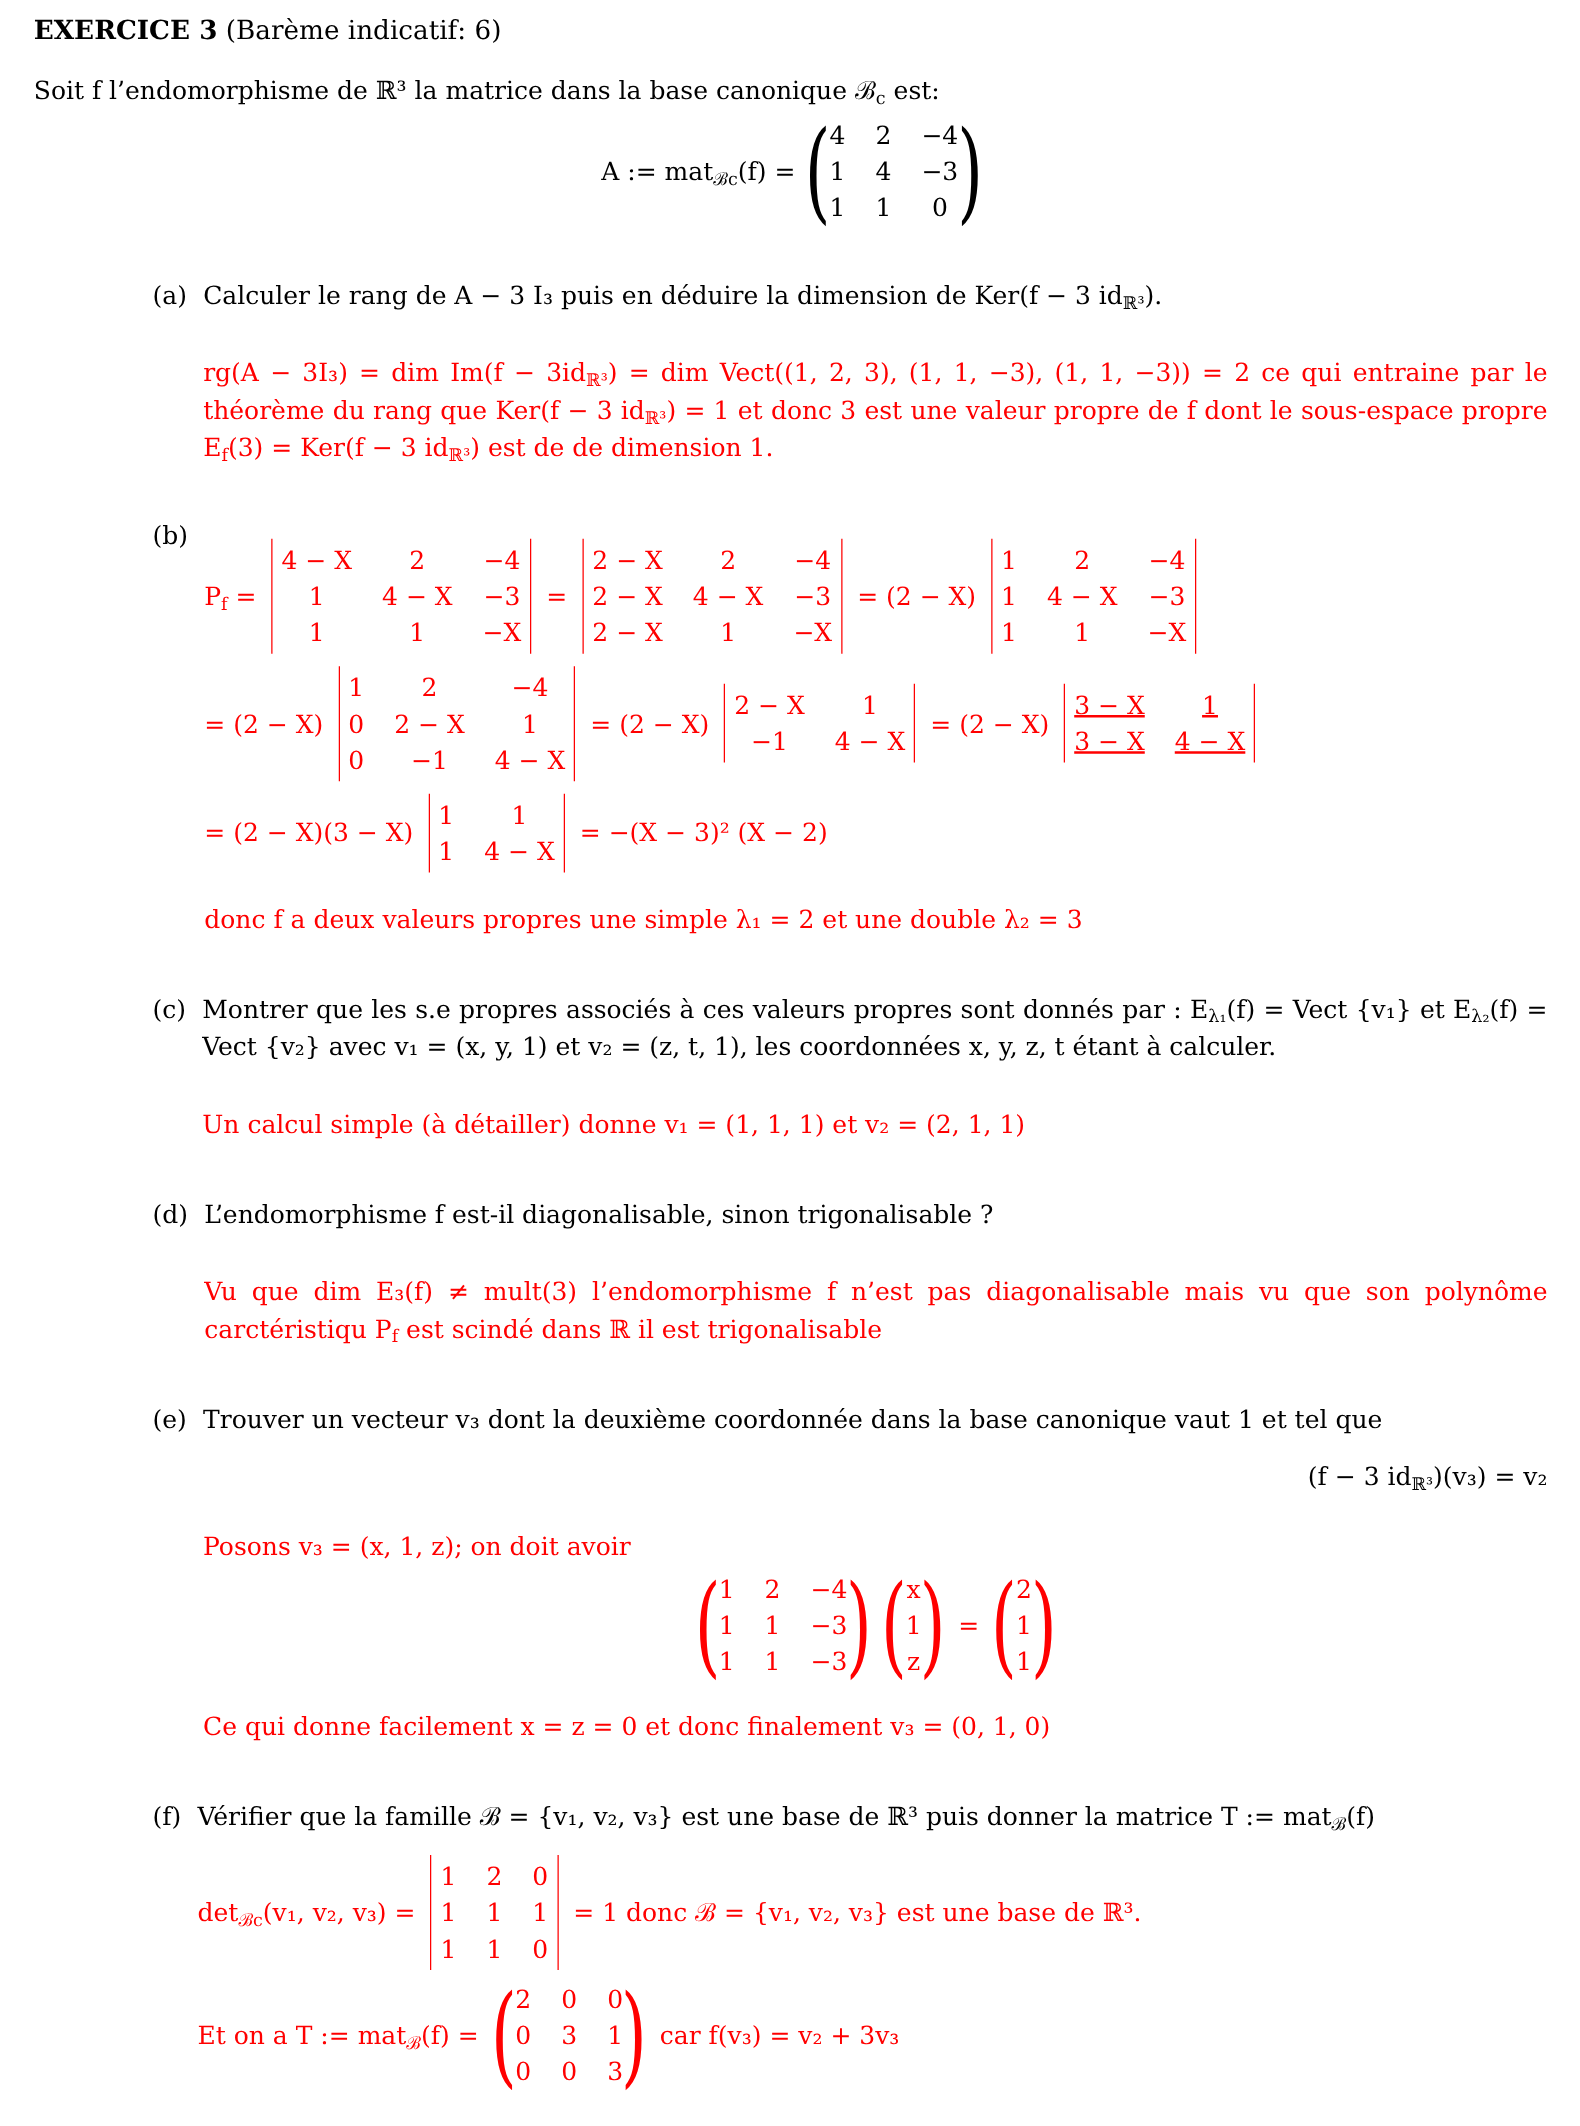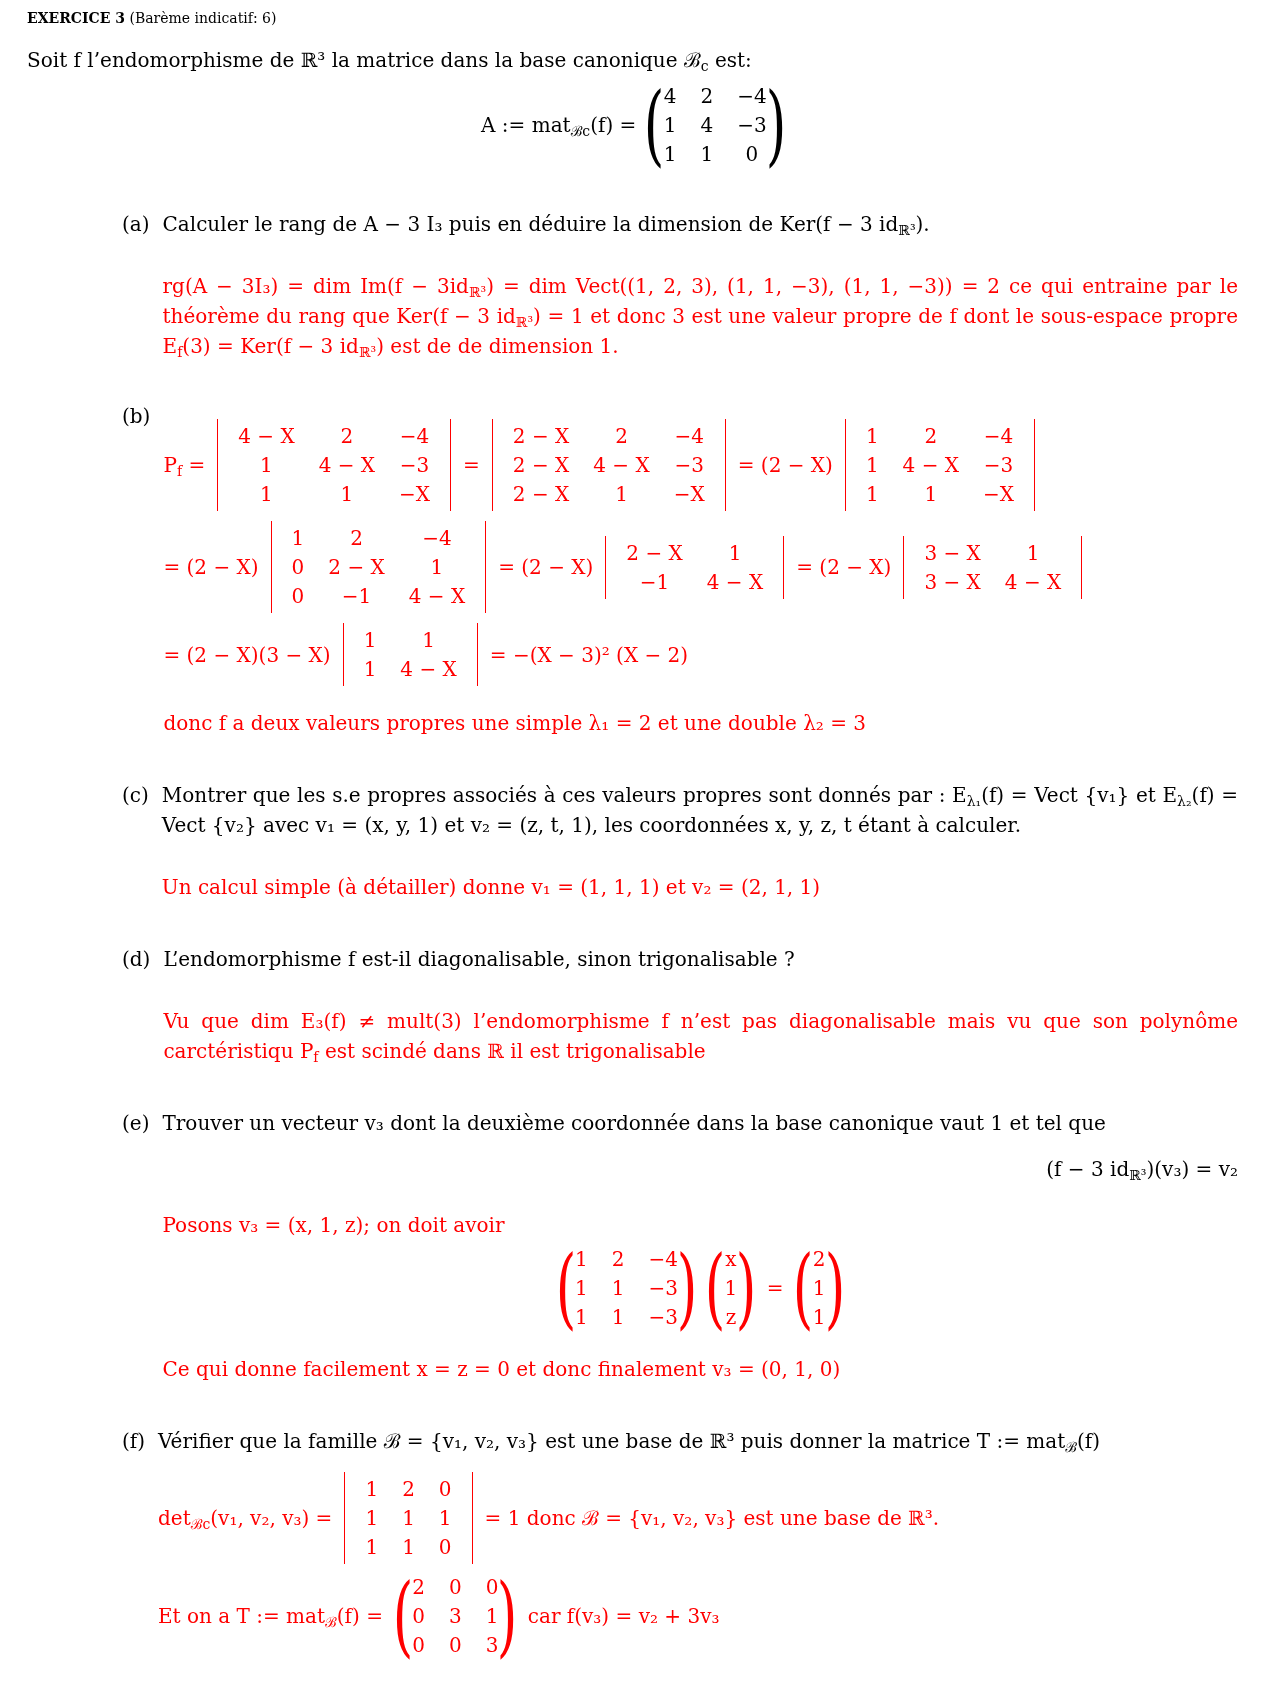--- a/index.html
+++ b/index.html
@@ -3,36 +3,36 @@
 <meta charset="utf-8">
 <style>
   html,body{margin:0;padding:0;}
   body{
     width:1264px;height:1701px;overflow:hidden;background:#ffffff;color:#000;
     font-family:"DejaVu Serif","Liberation Serif",serif;
     font-size:20px;line-height:1.5;
     box-sizing:border-box;padding:8px 26px 0 27px;
   }
   p{margin:0;}
-  .title{font-size:14px;}
+  .title{font-size:21px;}
   .title b{font-weight:bold;}
   .intro{margin-top:16px;}
   .eq-row{display:flex;align-items:center;gap:10px;margin-top:6px;}
   .center{justify-content:center;}
   .item{display:flex;gap:13px;margin:40px 0 0 95px;}
   .ilabel{flex:none;}
   .ibody{flex:1;min-width:0;}
   .itext{text-align:justify;}
   .ans{color:var(--accent-red,#ff0000);margin-top:32px;text-align:justify;}
   .ansline{color:var(--accent-red,#ff0000);margin-top:22px;}
   .math-row{display:flex;align-items:center;gap:12px;color:var(--accent-red,#ff0000);margin-top:18px;flex-wrap:nowrap;}
   .math-row.tight{margin-top:10px;}
   .grid{display:inline-grid;column-gap:22px;row-gap:3px;line-height:26px;align-items:center;justify-items:center;}
   .mcell{padding:0 1px;text-align:center;}
-  .det{border-left:1.5px solid currentColor;border-right:1.5px solid currentColor;padding:4px 19px;}
+  .det{border-left:1.5px solid currentColor;border-right:1.5px solid currentColor;padding:4px 6px;}
   .pmat{display:inline-flex;align-items:center;}
   .paren{font-size:88px;line-height:88px;display:inline-block;transform:scaleX(.6);margin:0 -9px;font-weight:400;}
   sub{font-size:70%;line-height:0;vertical-align:-0.28em;}
   .disp{margin-top:16px;}
   .eq-center{justify-content:center;}
 </style>
 </head>
 <body>
 
 <main>
@@ -125,21 +125,21 @@
             <span class="mcell">4 − X</span>
           </span>
         <span>= (2 − X)</span>
         <span class="grid det" style="grid-template-columns: repeat(2, auto);">
             <span class="mcell">2 − X</span>
             <span class="mcell">1</span>
             <span class="mcell">−1</span>
             <span class="mcell">4 − X</span>
           </span>
         <span>= (2 − X)</span>
-        <span class="grid det" style="grid-template-columns: repeat(2, auto);">
+        <span class="grid det" style="grid-template-columns: repeat(2, auto); text-decoration: underline;">
             <span class="mcell">3 − X</span>
             <span class="mcell">1</span>
             <span class="mcell">3 − X</span>
             <span class="mcell">4 − X</span>
           </span>
       </div>
 
       <div class="math-row tight">
         <span>= (2 − X)(3 − X)</span>
         <span class="grid det" style="grid-template-columns: repeat(2, auto);">

